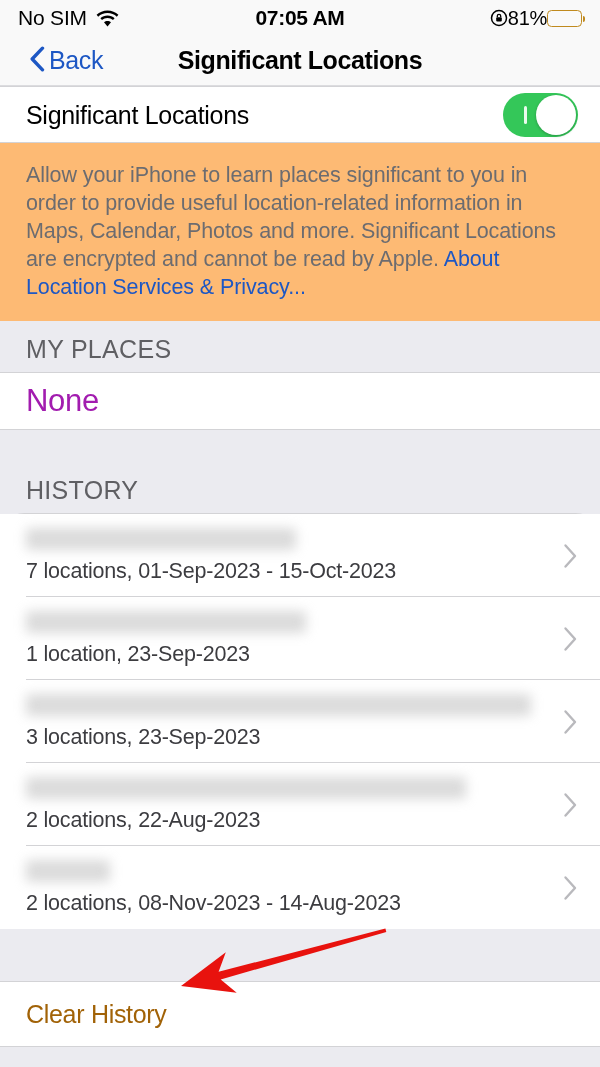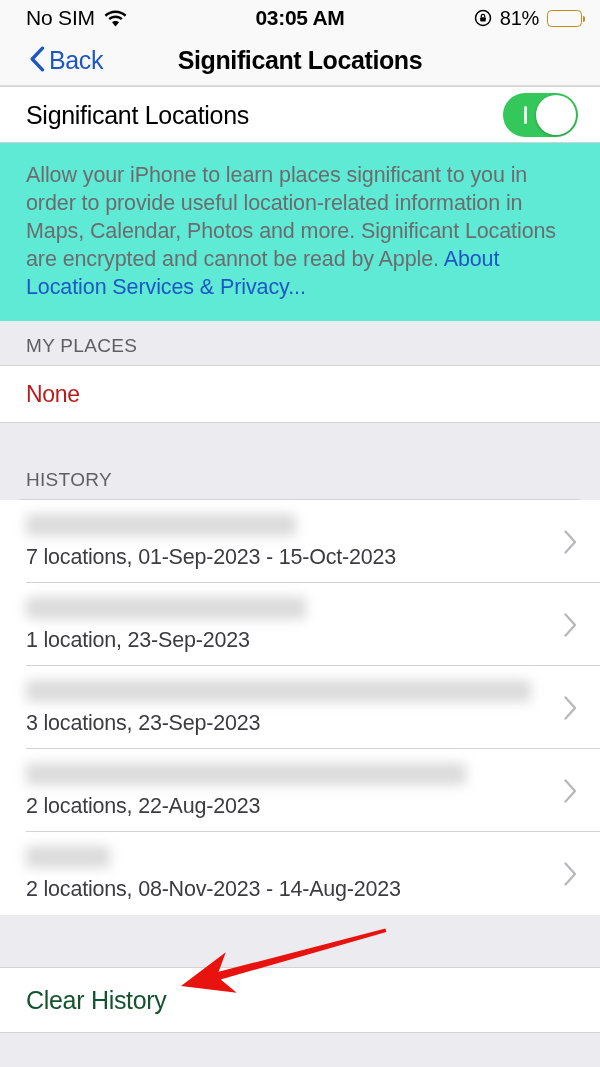--- a/index.html
+++ b/index.html
@@ -12,29 +12,29 @@
   }
   .screen { position:relative; width:600px; height:1067px; background:#ebebf0; }
 
   
   .statusbar {
     height:36px; background:#f9f9f9;
     display:flex; align-items:center;
     padding:0 18px; position:relative;
   }
   .sb-left { display:flex; align-items:center; gap:9px; }
-  .sb-carrier { font-size:21px; color:#000; letter-spacing:-0.2px;margin-left:8px; }
+  .sb-carrier { font-size:21px; color:#000; letter-spacing:-0.2px; }
   .sb-wifi { width:23px; height:17px; position:relative; display:block; }
   .sb-center {
     position:absolute; left:0; right:0; text-align:center;
     font-size:21px; font-weight:bold; color:#000; letter-spacing:-0.3px;
     pointer-events:none;
   }
   .sb-right {
-    margin-left:auto; display:flex; align-items:center; gap:8px; z-index:2;
+    margin-left:auto; display:flex; align-items:center; z-index:2;
   }
   .sb-rotlock { width:18px; height:18px; display:block; }
   .sb-batt-pct { font-size:20px; color:#000; letter-spacing:-0.3px; }
   .sb-batt {
     width:35px; height:17px; border:1.6px solid #c08a1e; border-radius:4.5px;
     position:relative; padding:1.6px;
   }
   .sb-batt-fill { height:100%; width:82%; background:#cf7d0a; border-radius:2px; }
   .sb-batt:after {
     content:""; position:absolute; right:-4px; top:5px;
@@ -83,42 +83,42 @@
     width:40px; height:40px; border-radius:50%;
     background:#fff; box-shadow:0 1px 3px rgba(0,0,0,0.25);
   }
   .switch-mark {
     position:absolute; left:21px; top:13px;
     width:2.5px; height:18px; background:#eafbee; border-radius:2px;
   }
 
   
   .descblock {
-    background:#5eead4;
+    background:#fdba74;
     padding:18px 26px 20px 26px;
   }
   .desc {
     font-size:21.5px; line-height:28px; color:#6c6c70; letter-spacing:-0.1px;
   }
   .desc-link { color:#1d57c4; cursor:pointer; }
 
   
   .sechead {
     background:#ebebf0;
-    font-size:19px; color:#5f5f63;
+    font-size:25px; color:#5f5f63;
     letter-spacing:0.3px;
     padding:14px 26px 8px 26px;
   }
   .sechead-tall { padding-top:46px; }
 
   
   .row-none {
     height:58px; border-top:1px solid #d3d3d6; border-bottom:1px solid #d3d3d6;
   }
-  .row-none-label { font-size:23px; color:#b91c1c; letter-spacing:-0.3px; }
+  .row-none-label { font-size:31px; color:#a21caf; letter-spacing:-0.3px; }
 
   
   .hist-list { background:#fff; border-top:1px solid #d3d3d6;border-radius:24px; }
   .hist-row {
     position:relative; background:#fff;
     height:83px; display:flex; align-items:center;
     padding-left:26px; padding-right:22px; cursor:pointer;
   }
   .hist-main { flex:1; min-width:0; }
   .hist-title {
@@ -157,21 +157,21 @@
     <div class="sb-left">
       <span class="sb-carrier">No SIM</span>
       <span class="sb-wifi">
         <svg viewBox="0 0 23 17" width="23" height="17" aria-hidden="true">
           <path d="M11.5 3.1c3.6 0 6.9 1.4 9.3 3.6l1.6-1.9C19.6 2.2 15.7.6 11.5.6S3.4 2.2.6 4.8l1.6 1.9C4.6 4.5 7.9 3.1 11.5 3.1z" fill="#000"></path>
           <path d="M11.5 8c2.1 0 4 .8 5.5 2.1l1.6-1.9C16.7 6.5 14.2 5.5 11.5 5.5S6.3 6.5 4.4 8.2l1.6 1.9C7.5 8.8 9.4 8 11.5 8z" fill="#000"></path>
           <path d="M11.5 16.4l3.5-4.1c-1-.8-2.2-1.3-3.5-1.3s-2.5.5-3.5 1.3l3.5 4.1z" fill="#000"></path>
         </svg>
       </span>
     </div>
-    <div class="sb-center">03:05 AM</div>
+    <div class="sb-center">07:05 AM</div>
     <div class="sb-right">
       <span class="sb-rotlock">
         <svg viewBox="0 0 18 18" width="18" height="18" aria-hidden="true">
           <circle cx="9" cy="9" r="7.5" fill="none" stroke="#000" stroke-width="1.5"></circle>
           <rect x="6.2" y="8.2" width="5.6" height="4.4" rx="1" fill="#000"></rect>
           <path d="M7.3 8.2V7.1a1.7 1.7 0 0 1 3.4 0v1.1" fill="none" stroke="#000" stroke-width="1.3"></path>
         </svg>
       </span>
       <span class="sb-batt-pct">81%</span>
       <span class="sb-batt">
@@ -258,21 +258,21 @@
           <div class="hist-sub">2 locations, 08-Nov-2023 - 14-Aug-2023</div>
         </div>
         <span class="chev"><svg viewBox="0 0 15 26" width="15" height="26">
             <path d="M2.5 2.5L12 13l-9.5 10.5" fill="none" stroke="#b9b9bd" stroke-width="2.4" stroke-linecap="round" stroke-linejoin="round"></path>
           </svg></span>
       </div>
     </div>
 
   <div class="gap" style="height:52px"></div>
   <div class="cell row-clear">
-    <span class="row-clear-label" style="color: #14532d;">Clear History</span>
+    <span class="row-clear-label" style="color: #a16207;">Clear History</span>
   </div>
 
   <svg class="annot" viewBox="0 0 600 1067" aria-hidden="true">
     <g id="annot-arrow">
         <polygon points="181.0,986.0 225.8,952.2 218.6,971.8 385.4,928.6 386.3,932.0 220.7,979.5 236.7,992.8" fill="#e8120e"></polygon>
       </g>
   </svg>
 
 </div>
 

